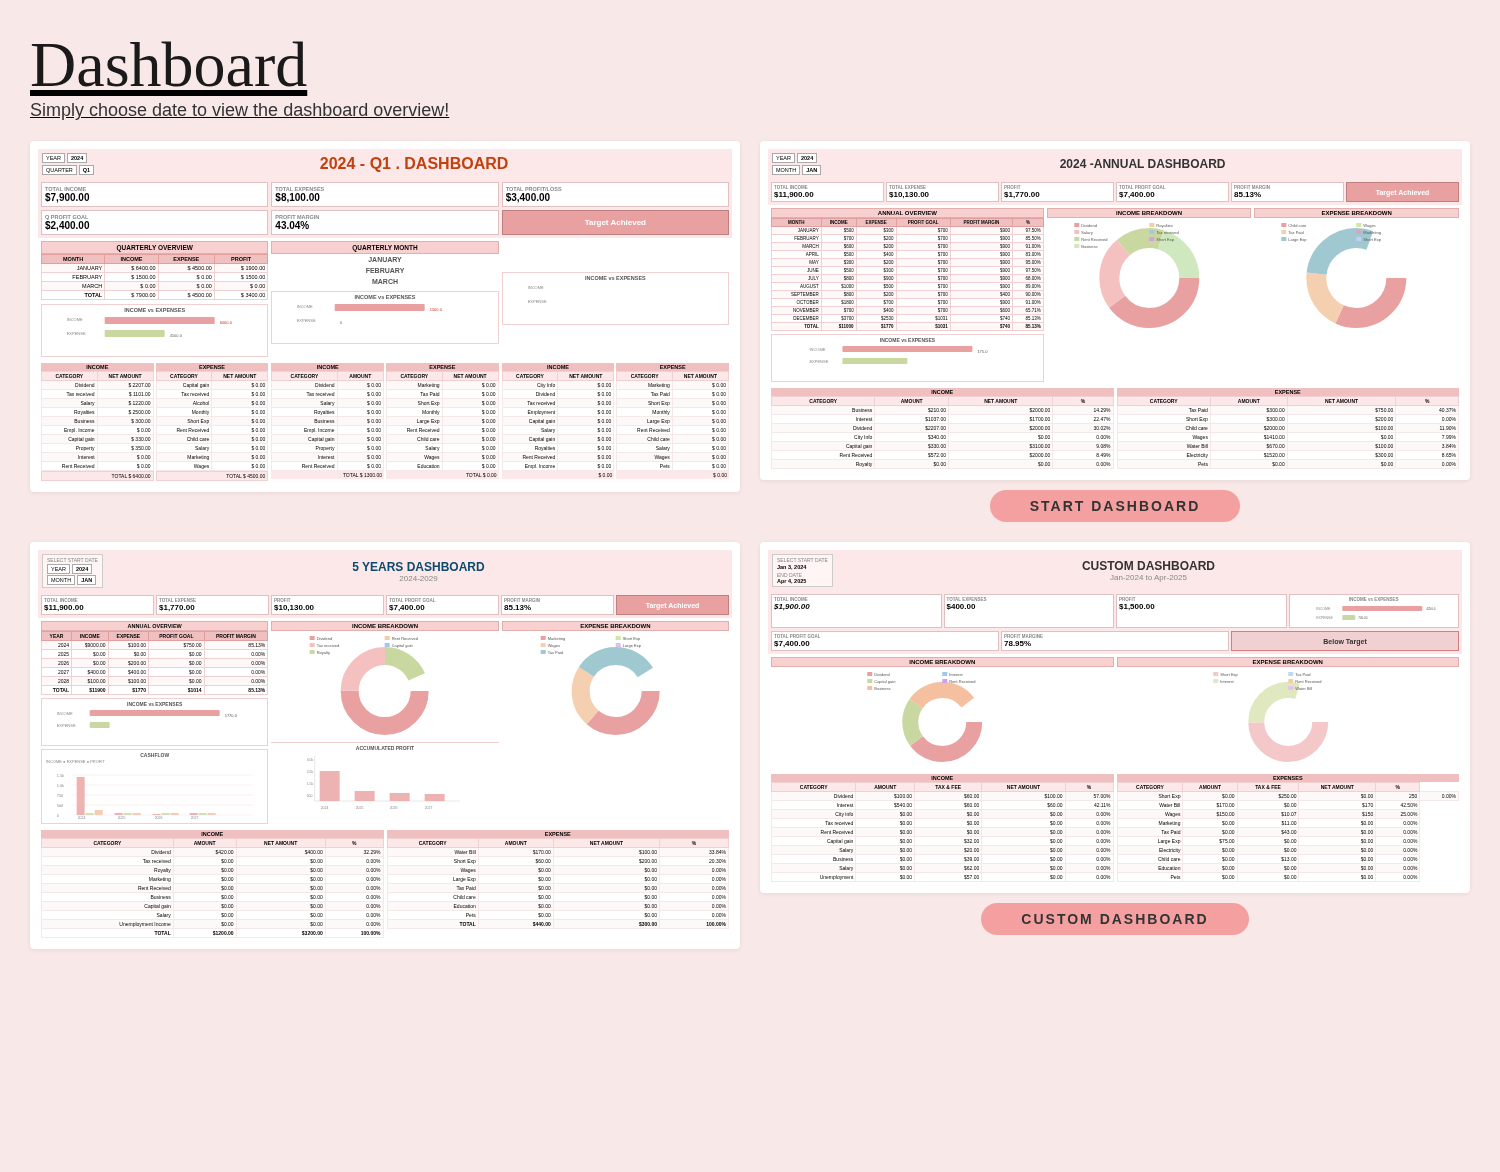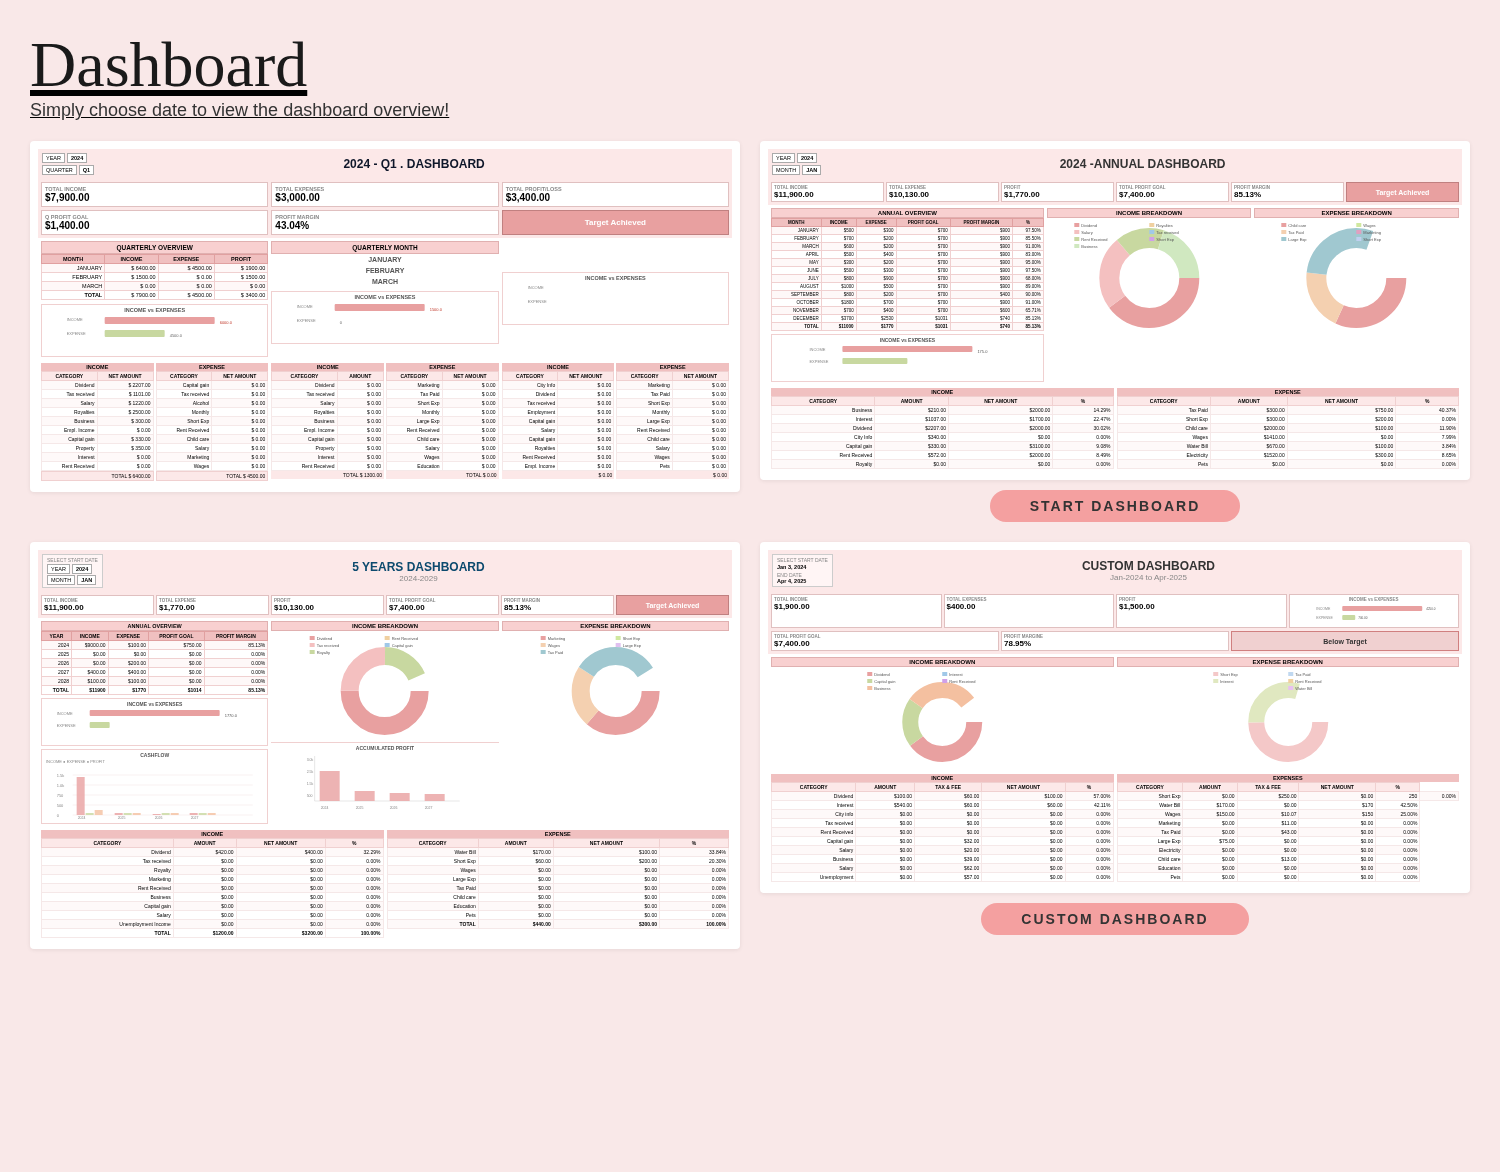--- a/index.html
+++ b/index.html
@@ -123,43 +123,43 @@
             <div style="display:flex; gap:2px; font-size:5.5px;">
               <span style="border:0.5px solid #aaa; padding:1px 3px; background:#fff;">YEAR</span>
               <span style="border:0.5px solid #aaa; padding:1px 3px; background:#fff; font-weight:700;">2024</span>
             </div>
             <div style="display:flex; gap:2px; font-size:5.5px; margin-top:1px;">
               <span style="border:0.5px solid #aaa; padding:1px 3px; background:#fff;">QUARTER</span>
               <span style="border:0.5px solid #aaa; padding:1px 3px; background:#fff; font-weight:700;">Q1</span>
             </div>
           </div>
           <div style="flex:1; text-align:center;">
-            <div style="font-size:12px; font-weight:700; color:#0f172a;">2024 - Q1 . DASHBOARD</div>
+            <div style="font-size:16px; font-weight:700; color:#c2410c;">2024 - Q1 . DASHBOARD</div>
           </div>
         </div>
 
         <div style="display:grid; grid-template-columns:1fr 1fr 1fr; gap:3px; padding:3px; background:#fce8e8;">
           <div style="background:white; border:0.5px solid #e0c0c0; padding:3px;">
             <div style="font-size:5.5px; color:#888; font-weight:600;">TOTAL INCOME</div>
             <div style="font-size:10px; font-weight:700;">$7,900.00</div>
           </div>
           <div style="background:white; border:0.5px solid #e0c0c0; padding:3px;">
             <div style="font-size:5.5px; color:#888; font-weight:600;">TOTAL EXPENSES</div>
-            <div style="font-size:10px; font-weight:700;">$3,000.00</div>
+            <div style="font-size:10px; font-weight:700;">$8,100.00</div>
           </div>
           <div style="background:white; border:0.5px solid #e0c0c0; padding:3px;">
             <div style="font-size:5.5px; color:#888; font-weight:600;">TOTAL PROFIT/LOSS</div>
             <div style="font-size:10px; font-weight:700;">$3,400.00</div>
           </div>
         </div>
 
         <div style="display:grid; grid-template-columns:1fr 1fr 1fr; gap:3px; padding:0 3px 3px 3px; background:#fce8e8;">
           <div style="background:white; border:0.5px solid #e0c0c0; padding:3px;">
             <div style="font-size:5.5px; color:#888; font-weight:600;">Q PROFIT GOAL</div>
-            <div style="font-size:10px; font-weight:700;">$1,400.00</div>
+            <div style="font-size:10px; font-weight:700;">$2,400.00</div>
           </div>
           <div style="background:#ffffff; border:0.5px solid #e0c0c0; padding:3px;">
             <div style="font-size:5.5px; color:#888; font-weight:600;">PROFIT MARGIN</div>
             <div style="font-size:10px; font-weight:700;">43.04%</div>
           </div>
           <div style="background:#e8a0a0; border:0.5px solid #c08080; padding:3px; display:flex; align-items:center; justify-content:center;">
             <div style="font-size:8px; font-weight:700; color:#fff; text-align:center;">Target Achieved</div>
           </div>
         </div>
 
@@ -1333,21 +1333,21 @@
           </div>
           <div style="flex:1; text-align:center;">
             <div style="font-size:12px; font-weight:700; color:#333;">CUSTOM DASHBOARD</div>
             <div style="font-size:8px; color:#888;">Jan-2024 to Apr-2025</div>
           </div>
         </div>
 
         <div style="display:grid; grid-template-columns:1fr 1fr 1fr 1fr; gap:2px; padding:3px; background:#fce8e8;">
           <div style="background:white; border:0.5px solid #e0c0c0; padding:2px;">
             <div style="font-size:4.5px; color:#888; font-weight:600;">TOTAL INCOME</div>
-            <div style="font-size:8px; font-weight:700;">$1,900.00</div>
+            <div style="font-size:8px; font-weight:700;font-style:italic;">$1,900.00</div>
           </div>
           <div style="background:white; border:0.5px solid #e0c0c0; padding:2px;">
             <div style="font-size:4.5px; color:#888; font-weight:600;">TOTAL EXPENSES</div>
             <div style="font-size:8px; font-weight:700;">$400.00</div>
           </div>
           <div style="background:white; border:0.5px solid #e0c0c0; padding:2px;">
             <div style="font-size:4.5px; color:#888; font-weight:600;">PROFIT</div>
             <div style="font-size:8px; font-weight:700;">$1,500.00</div>
           </div>
           <div style="background:white; border:0.5px solid #e0c0c0; padding:2px;">

